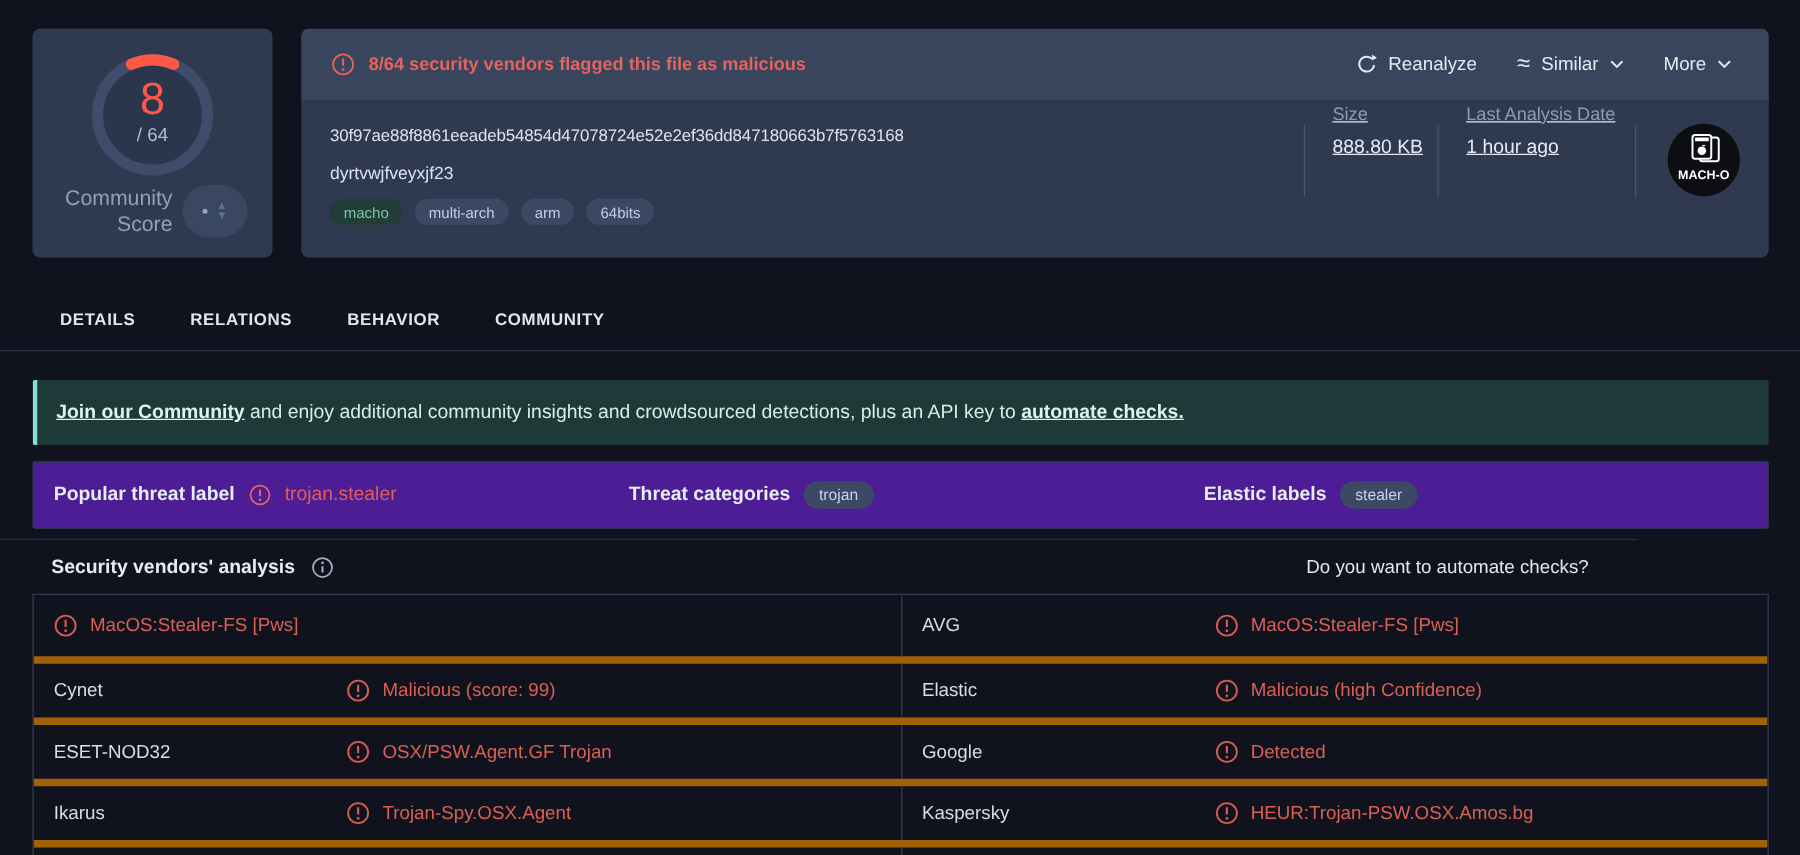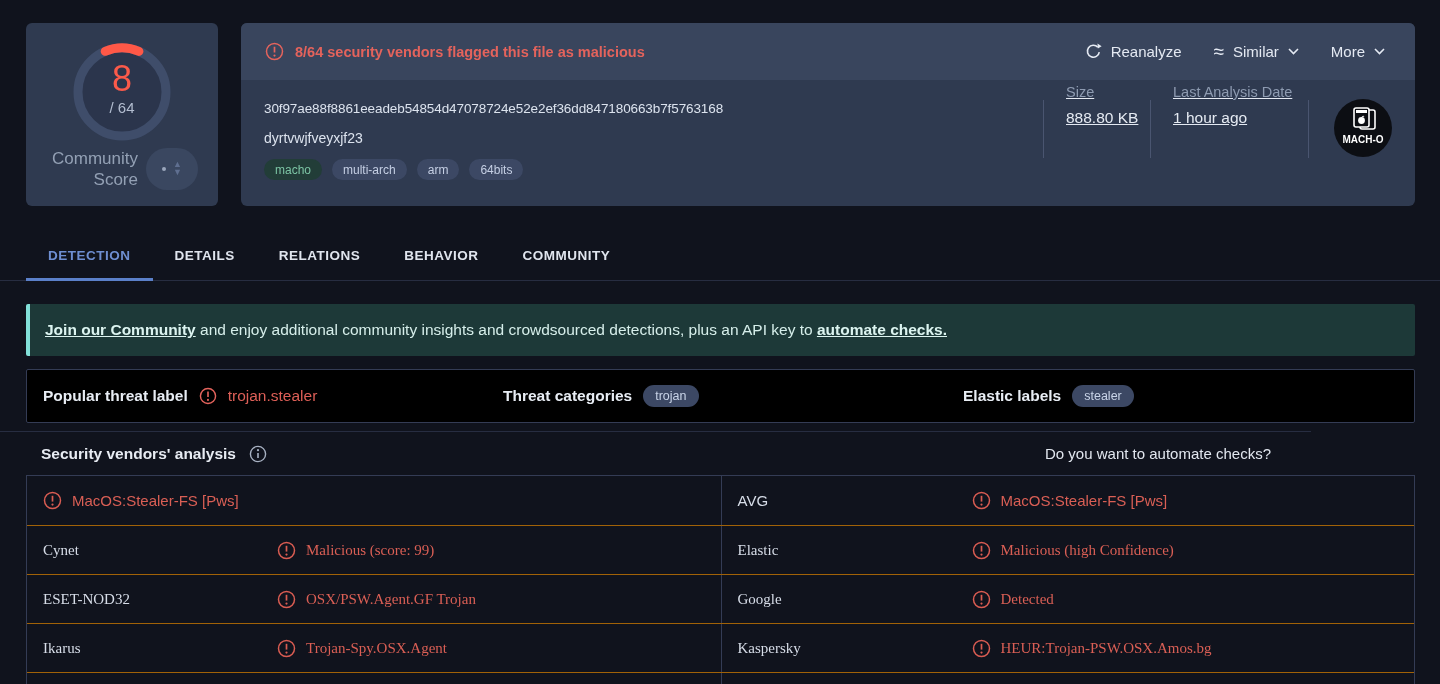--- a/index.html
+++ b/index.html
@@ -72,21 +72,21 @@
     position:absolute; top:304px; left:26px; width:1389px; height:52px;
     background:#1d3938; border-left:4px solid #82e0d8; border-radius:2px;
     display:flex; align-items:center; padding-left:15px;
     font-size:15.5px; color:#d6eeea;
   }
   .community-banner a { color:#dcf4f0; font-weight:bold; text-decoration:underline; cursor:pointer; }
 
   
   .threat-row {
     position:absolute; top:369px; left:26px; width:1389px; height:54px;
-    background:#000000; border:1px solid #343c55; border-radius:2px;
+    background:#4c1d95; border:1px solid #343c55; border-radius:2px;
     display:flex; align-items:center; padding:0 16px;
   }
   .threat-group { display:flex; align-items:center; gap:11px; }
   .threat-group.abs1 { position:absolute; left:476px; }
   .threat-group.abs2 { position:absolute; left:936px; }
   .threat-label { font-weight:bold; font-size:15.5px; color:#e8edf4; }
   .threat-value { font-size:15.5px; color:#dd5f57; }
   .pill {
     height:22px; padding:0 12px; border-radius:11px; background:#3c4864;
     color:#c9d4e8; font-size:12.5px; display:flex; align-items:center;
@@ -100,21 +100,21 @@
   }
   .analysis-title { font-weight:bold; font-size:15.5px; color:#e8ecf3; }
   .analysis-header .info-icon { margin-left:13px; }
   .automate-link { margin-left:auto; font-size:15px; color:#e2e7ef; cursor:pointer; }
 
   .vendor-table {
     position:absolute; top:475px; left:26px; width:1389px; height:209px;
     border:1px solid #343c55; border-bottom:none; overflow:hidden;
   }
   .vendor-row { display:grid; grid-template-columns:1fr 1fr; height:49px; }
-  .vendor-row + .vendor-row { border-top:1px solid #a16207;font-family:Liberation Serif, serif; }
+  .vendor-row + .vendor-row { border-top:6px solid #a16207; }
   .vendor-cell { display:flex; align-items:center; padding-left:16px; }
   .vendor-cell.right { border-left:1px solid #343c55; }
   .vendor-name { width:234px; font-size:15px; color:#d7dde8; }
   .vendor-result { display:flex; align-items:center; gap:10px; color:#da5f55; font-size:15px; }
   .warn { color:#d95c52; flex:0 0 auto; }
   .warn-red { color:#e4635c; }
 
   svg { display:block; }
 </style>
 </head>
@@ -199,21 +199,20 @@
         <rect x="24" y="13" width="11" height="3" fill="#ffffff"></rect>
         <circle cx="29.5" cy="23.5" r="3.4" fill="#ffffff"></circle>
         <path d="M29.5 19.6 q1.8 -1.4 3 -0.4 q-1.4 1.4 -3 0.4" fill="#ffffff"></path>
         <text x="31" y="46" text-anchor="middle" font-size="10" font-weight="bold" fill="#ffffff" font-family="Liberation Sans, sans-serif">MACH-O</text>
       </svg>
     </div>
   </div>
 </div>
 
 <div class="tabs">
-  <div class="tab active">DETECTION</div>
   <div class="tab">DETAILS</div>
   <div class="tab">RELATIONS</div>
   <div class="tab">BEHAVIOR</div>
   <div class="tab">COMMUNITY</div>
 </div>
 
 <div class="community-banner">
   <span>
     <a>Join our Community</a><span> and enjoy additional community insights and crowdsourced detections, plus an API key to </span><a>automate checks.</a>
   </span>

